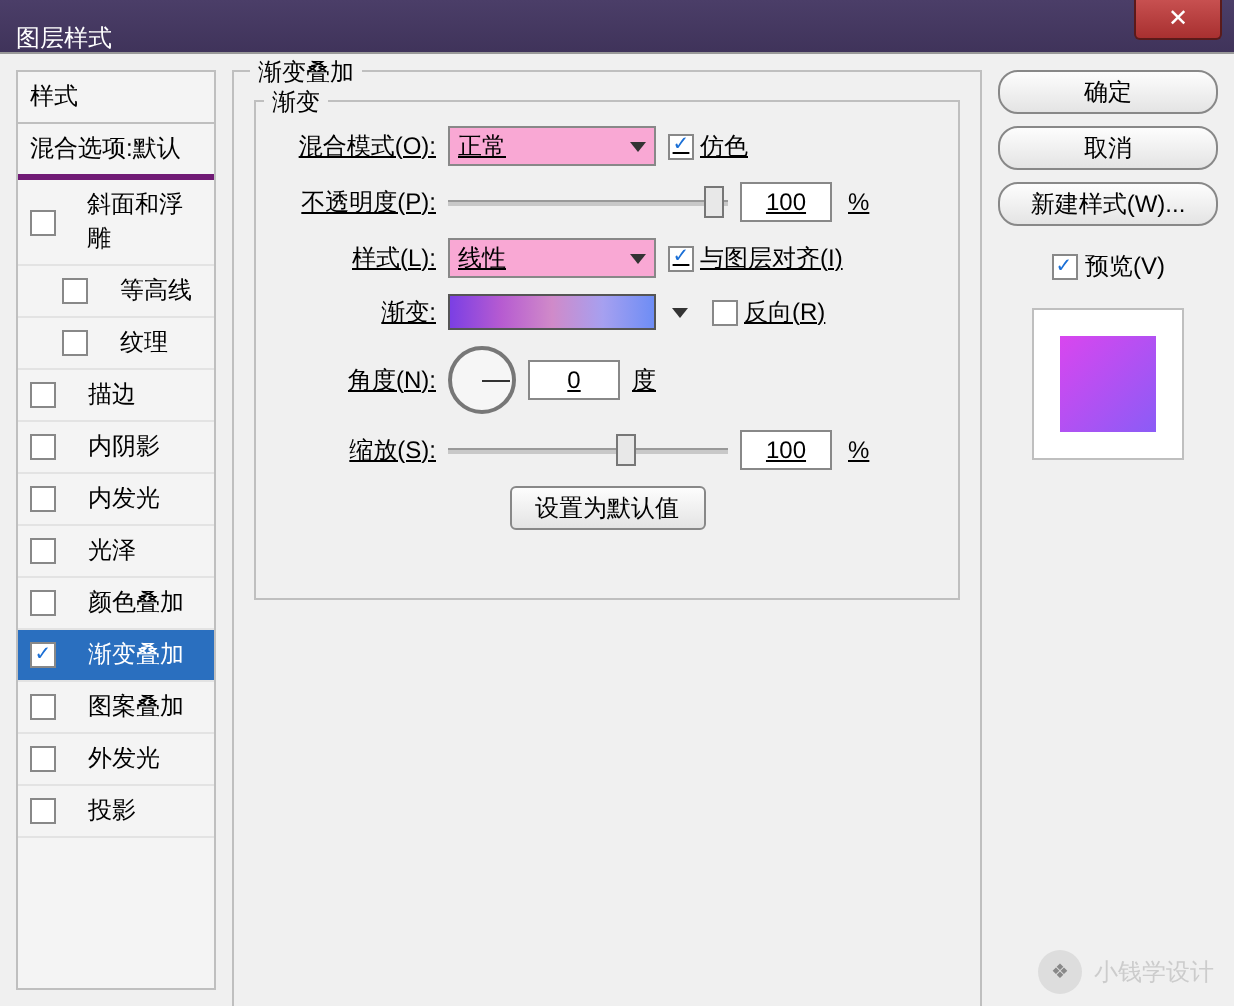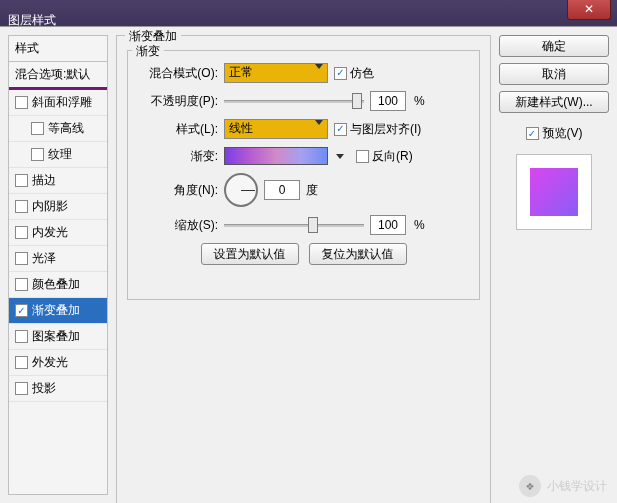--- a/index.html
+++ b/index.html
@@ -1,61 +1,61 @@
 <!DOCTYPE html>
 <html><head>
 <meta charset="utf-8">
 <style>
 * { box-sizing: border-box; margin: 0; padding: 0; font-family: "Microsoft YaHei", SimSun, sans-serif; font-size: 12px; }
 body { background: #d6d8e0; width: 617px; height: 503px; position: relative; overflow: hidden; }
 
 
-.titlebar { height: 38px; background: linear-gradient(to bottom, #4b3e68, #3a2e54); color: #fff; padding: 12px 8px; position: relative; display: flex; }
+.titlebar { height: 38px; background: linear-gradient(to bottom, #4b3e68, #3a2e54); color: #fff; padding: 0 8px; position: relative; display: flex; align-items: center; }
 .titlebar .close { position: absolute; right: 6px; top: 0; width: 44px; height: 20px; background: linear-gradient(to bottom,#c75050,#a83030); color: #fff; text-align: center; line-height: 18px; border-radius: 0 0 3px 3px; border:1px solid #5a1a1a; border-top:none;}
 
 
 .body { position: absolute; top: 26px; left: 0; right: 0; bottom: 0; background: #f0f0f0; border-top:1px solid #999; padding: 8px; display: flex; gap: 8px; }
 
 
 .styles-panel { width: 100px; border:1px solid #bfbfbf; background:#f4f4f4; }
 .styles-header { padding: 4px 6px; border-bottom:1px solid #bfbfbf; background:#f4f4f4; }
 .styles-sub { padding: 4px 6px; border-bottom:3px solid #701a75; background:#f4f4f4; }
-.style-item { padding: 4px 6px; display:flex; align-items:center; gap:4px; border-bottom:1px solid #e3e3e3; cursor:default; }
+.style-item { padding: 4px 6px; display:flex; align-items:center; gap:16px; border-bottom:1px solid #e3e3e3; cursor:default; }
 .style-item.indent { padding-left: 22px; text-align: center; }
 .style-item.selected { background:#2a6fbf; color:#fff; }
 .style-item.selected .chk { accent-color:#fff; }
 .chk { width:13px; height:13px; border:1px solid #888; background:#fff; display:inline-flex; align-items:center; justify-content:center; font-size:10px; }
 .chk.checked::after{content:"✓"; color:#1a6fd6; font-size:10px; line-height:10px;}
 
 
 .main-group { flex:1; position:relative; min-height:480px; }
 .fieldset { border:1px solid #bfbfbf; padding: 10px 10px 10px 10px; position:relative; height:100%; }
 .fieldset .legend { position:absolute; top:-8px; left:8px; background:#f0f0f0; padding:0 4px; }
 .fieldset-inner { border:1px solid #bfbfbf; padding: 12px; position:relative; margin-top:4px; height:250px;}
 .fieldset-inner .legend2{position:absolute; top:-8px; left:4px; background:#f0f0f0; padding:0 4px;}
 
-.row { display:flex; align-items:center; margin-bottom:8px; gap:6px; }
+.row { display:flex; align-items:center; margin-bottom:8px; gap:6px;text-decoration:underline; }
 .row label.lab { width:78px; text-align:right; }
-.combo { flex:0 0 104px; height:20px; border:1px solid #888; background:#eab308; display:flex; justify-content:space-between; padding:0 4px;}
+.combo { flex:0 0 104px; height:20px; border:1px solid #888; background:#f9a8d4; display:flex; align-items:center; justify-content:space-between; padding:0 4px;}
 .combo .arrow{border-left:4px solid transparent;border-right:4px solid transparent;border-top:5px solid #333;}
 .grad-preview{flex:0 0 104px;height:18px;border:1px solid #555;background:linear-gradient(to right,#7b3fe4,#b65bd1,#d08ac9,#a6a0f0,#6e8df5);}
 .slider{flex:0 0 140px;height:20px;position:relative;display:flex;align-items:center;}
 .slider .track{flex:1;height:3px;background:#c8c8c8;border-top:1px solid #999;}
 .slider .thumb{position:absolute;width:10px;height:16px;background:#e8e8e8;border:1px solid #777;top:2px;}
-.numbox{width:36px;height:20px;border:1px solid #888;background:#fff;text-align:center;line-height:18px;}
+.numbox{width:46px;height:20px;border:1px solid #888;background:#fff;text-align:center;line-height:18px;}
 .pct{margin-left:2px;}
 .chk-inline{display:flex;align-items:center;gap:3px;text-align:center;}
 .angle-dial{width:34px;height:34px;border:2px solid #777;border-radius:50%;position:relative;background:#f6f6f6;}
 .angle-dial .needle{position:absolute;width:14px;height:1px;background:#333;top:50%;left:50%;transform-origin:left center;transform:rotate(0deg);}
 .btn{height:22px;padding:0 12px;border:1px solid #888;background:linear-gradient(#fdfdfd,#e4e4e4);border-radius:3px;}
 .btn-row{display:flex;gap:10px;justify-content:center;margin-top:6px;}
 
 
 .right-panel{width:110px;display:flex;flex-direction:column;gap:6px;align-items:stretch;}
-.right-panel .btn{height:22px;width:100%;}
+.right-panel .btn{height:22px;width:100%;border-radius:10px;}
 .preview-chk{display:flex;align-items:center;justify-content:center;gap:4px;margin-top:6px;}
 .preview-box{width:76px;height:76px;border:1px solid #bfbfbf;background:#fff;margin:6px auto 0;display:flex;align-items:center;justify-content:center;}
 .preview-swatch{width:48px;height:48px;background:linear-gradient(135deg,#d946ef,#8b5cf6);}
 
 
 .watermark{position:absolute;right:10px;bottom:6px;color:#ccc;font-size:11px;display:flex;align-items:center;gap:6px;}
 .wm-circle{width:22px;height:22px;border-radius:50%;background:#ddd;display:flex;align-items:center;justify-content:center;color:#888;font-size:10px;}
 </style>
 </head>
 <body>
@@ -186,21 +186,20 @@
           <div class="slider">
             <div class="track"></div>
               <div class="thumb" style="left:84px"></div>
           </div>
           <div class="numbox">100</div>
           <span class="pct">%</span>
         </div>
 
         <div class="btn-row">
           <button class="btn">设置为默认值</button>
-          <button class="btn">复位为默认值</button>
         </div>
       </div>
     </div>
   </div>
 
   <div class="right-panel">
     <button class="btn">确定</button>
     <button class="btn">取消</button>
     <button class="btn">新建样式(W)...</button>
     <div class="preview-chk">

